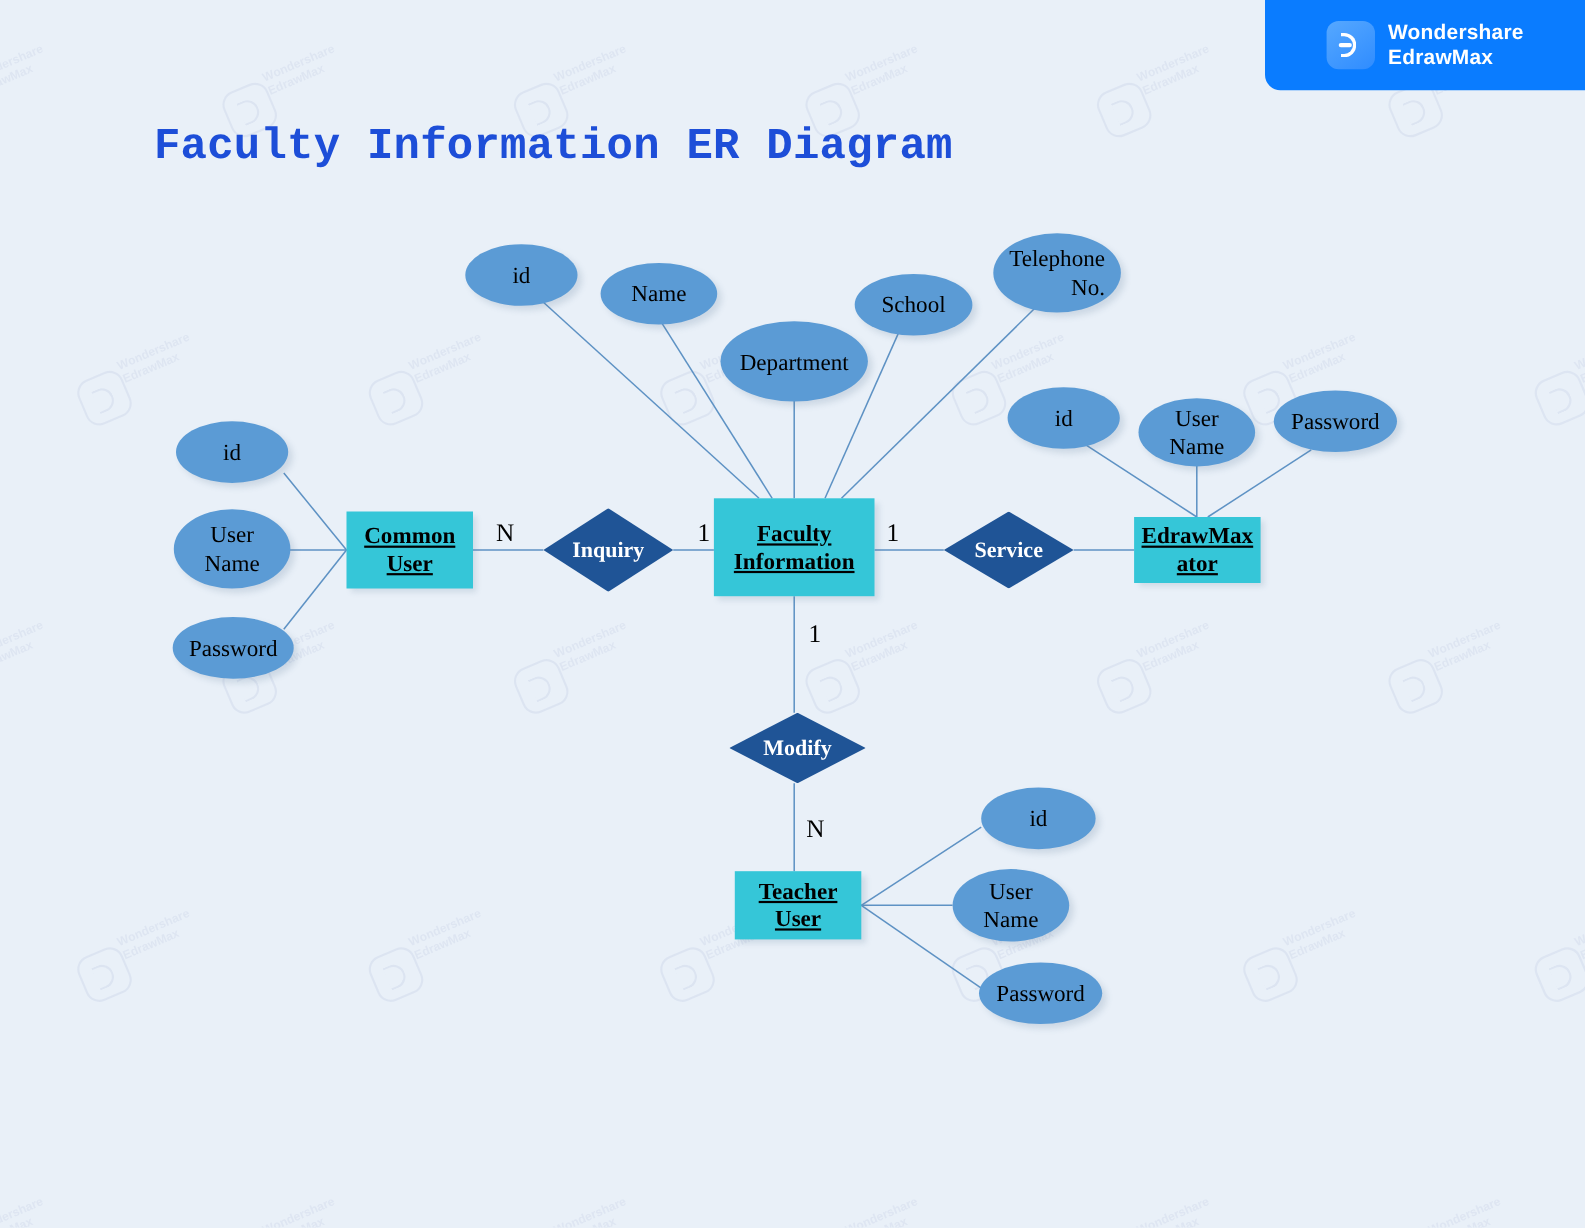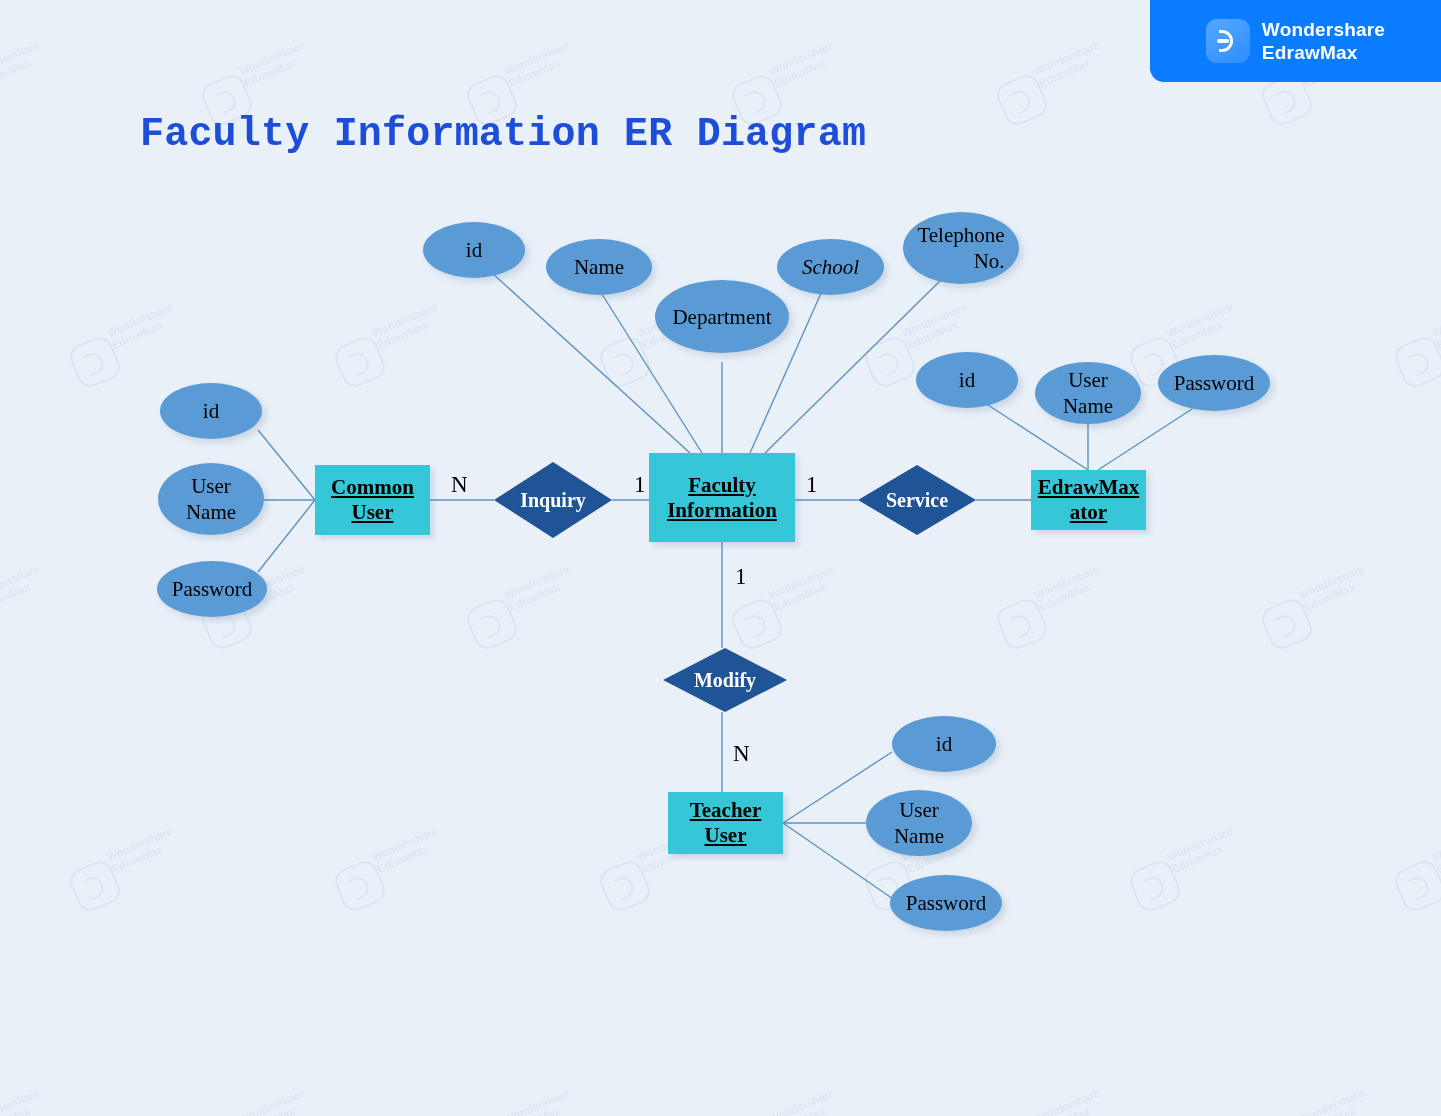--- a/index.html
+++ b/index.html
@@ -402,22 +402,22 @@
 
   <div class="node relationship" style="left:663px; top:648px; width:124px; height:64px;">Modify</div>
 
   <div class="node attribute" style="left:160px; top:383px; width:102px; height:56px;">id</div>
   <div class="node attribute" style="left:158px; top:463px; width:106px; height:72px;">User
 Name</div>
   <div class="node attribute" style="left:157px; top:561px; width:110px; height:56px;">Password</div>
 
   <div class="node attribute" style="left:423px; top:222px; width:102px; height:56px;">id</div>
   <div class="node attribute" style="left:546px; top:239px; width:106px; height:56px;">Name</div>
-  <div class="node attribute" style="left:655px; top:280px; width:134px; height:73px;">Department</div>
-  <div class="node attribute" style="left:777px; top:239px; width:107px; height:56px;font-style:italic;">School</div>
+  <div class="node attribute" style="left:655px; top:292px; width:134px; height:73px;">Department</div>
+  <div class="node attribute" style="left:777px; top:249px; width:107px; height:56px;">School</div>
   <div class="node attribute" style="left:903px; top:212px; width:116px; height:72px;text-align:right;">Telephone
 No.</div>
 
   <div class="node attribute" style="left:916px; top:352px; width:102px; height:56px;">id</div>
   <div class="node attribute" style="left:1035px; top:362px; width:106px; height:62px;">User
 Name</div>
   <div class="node attribute" style="left:1158px; top:355px; width:112px; height:56px;">Password</div>
 
   <div class="node attribute" style="left:892px; top:716px; width:104px; height:56px;">id</div>
   <div class="node attribute" style="left:866px; top:790px; width:106px; height:66px;">User

